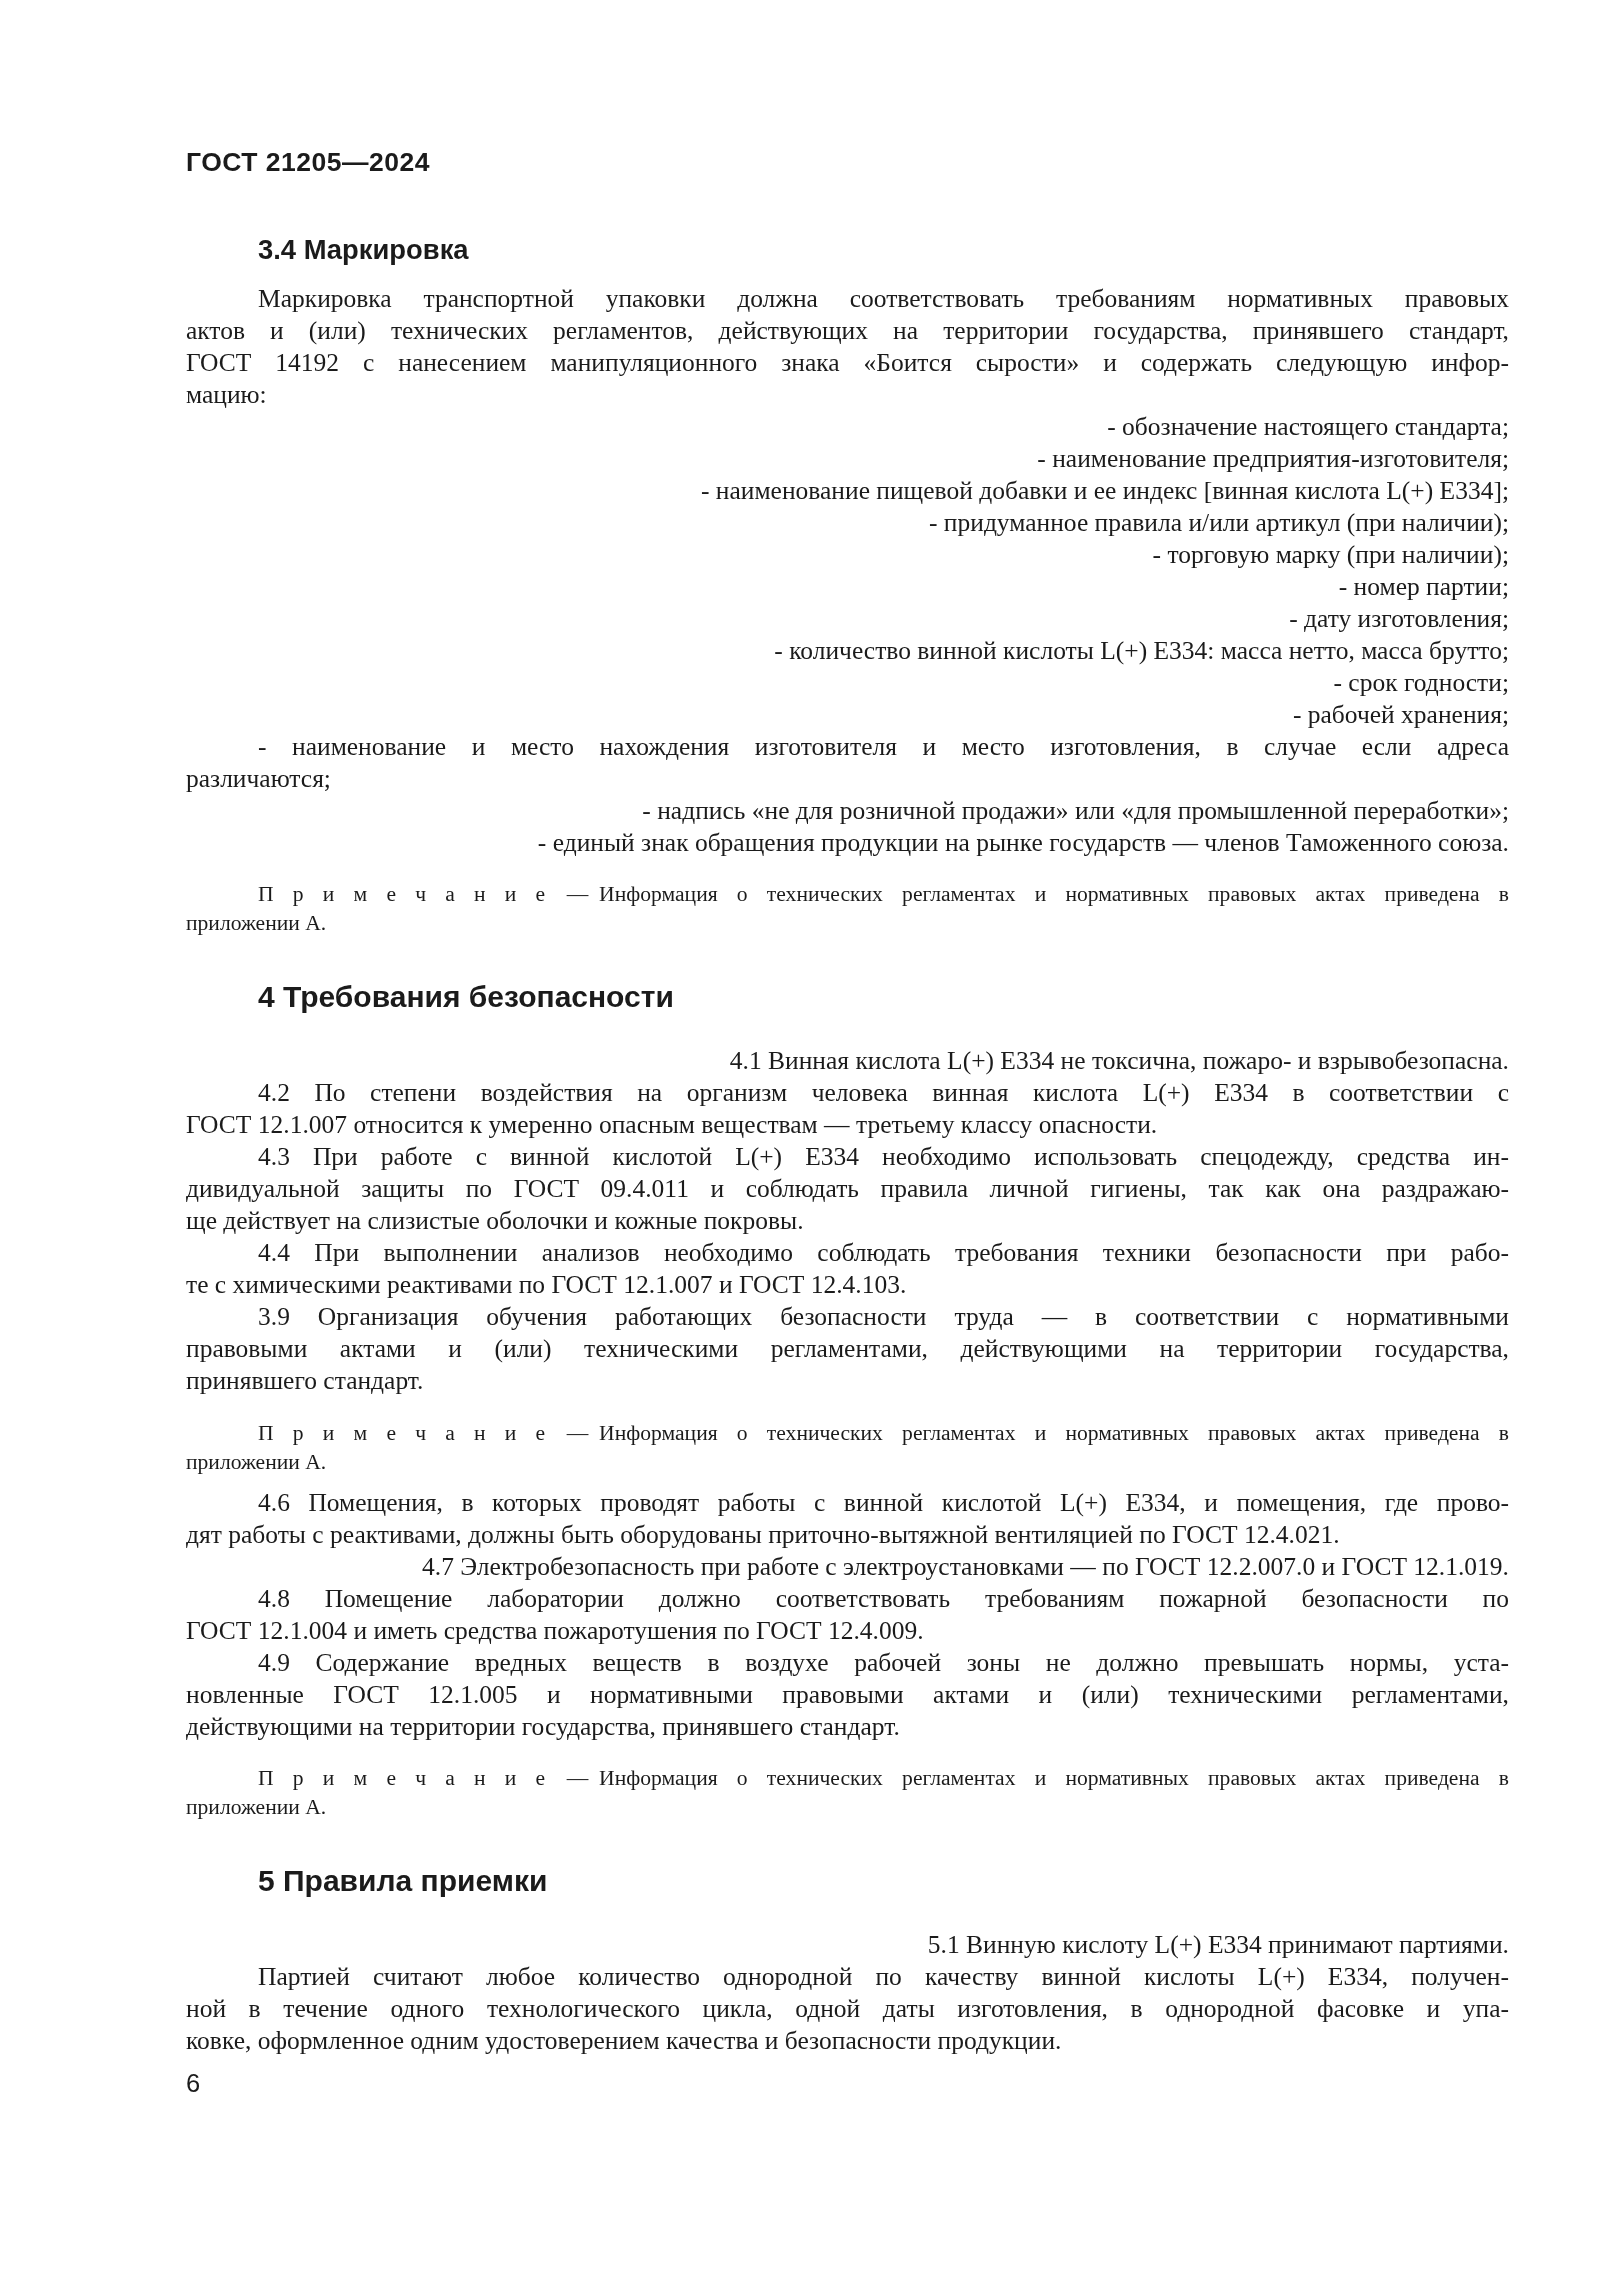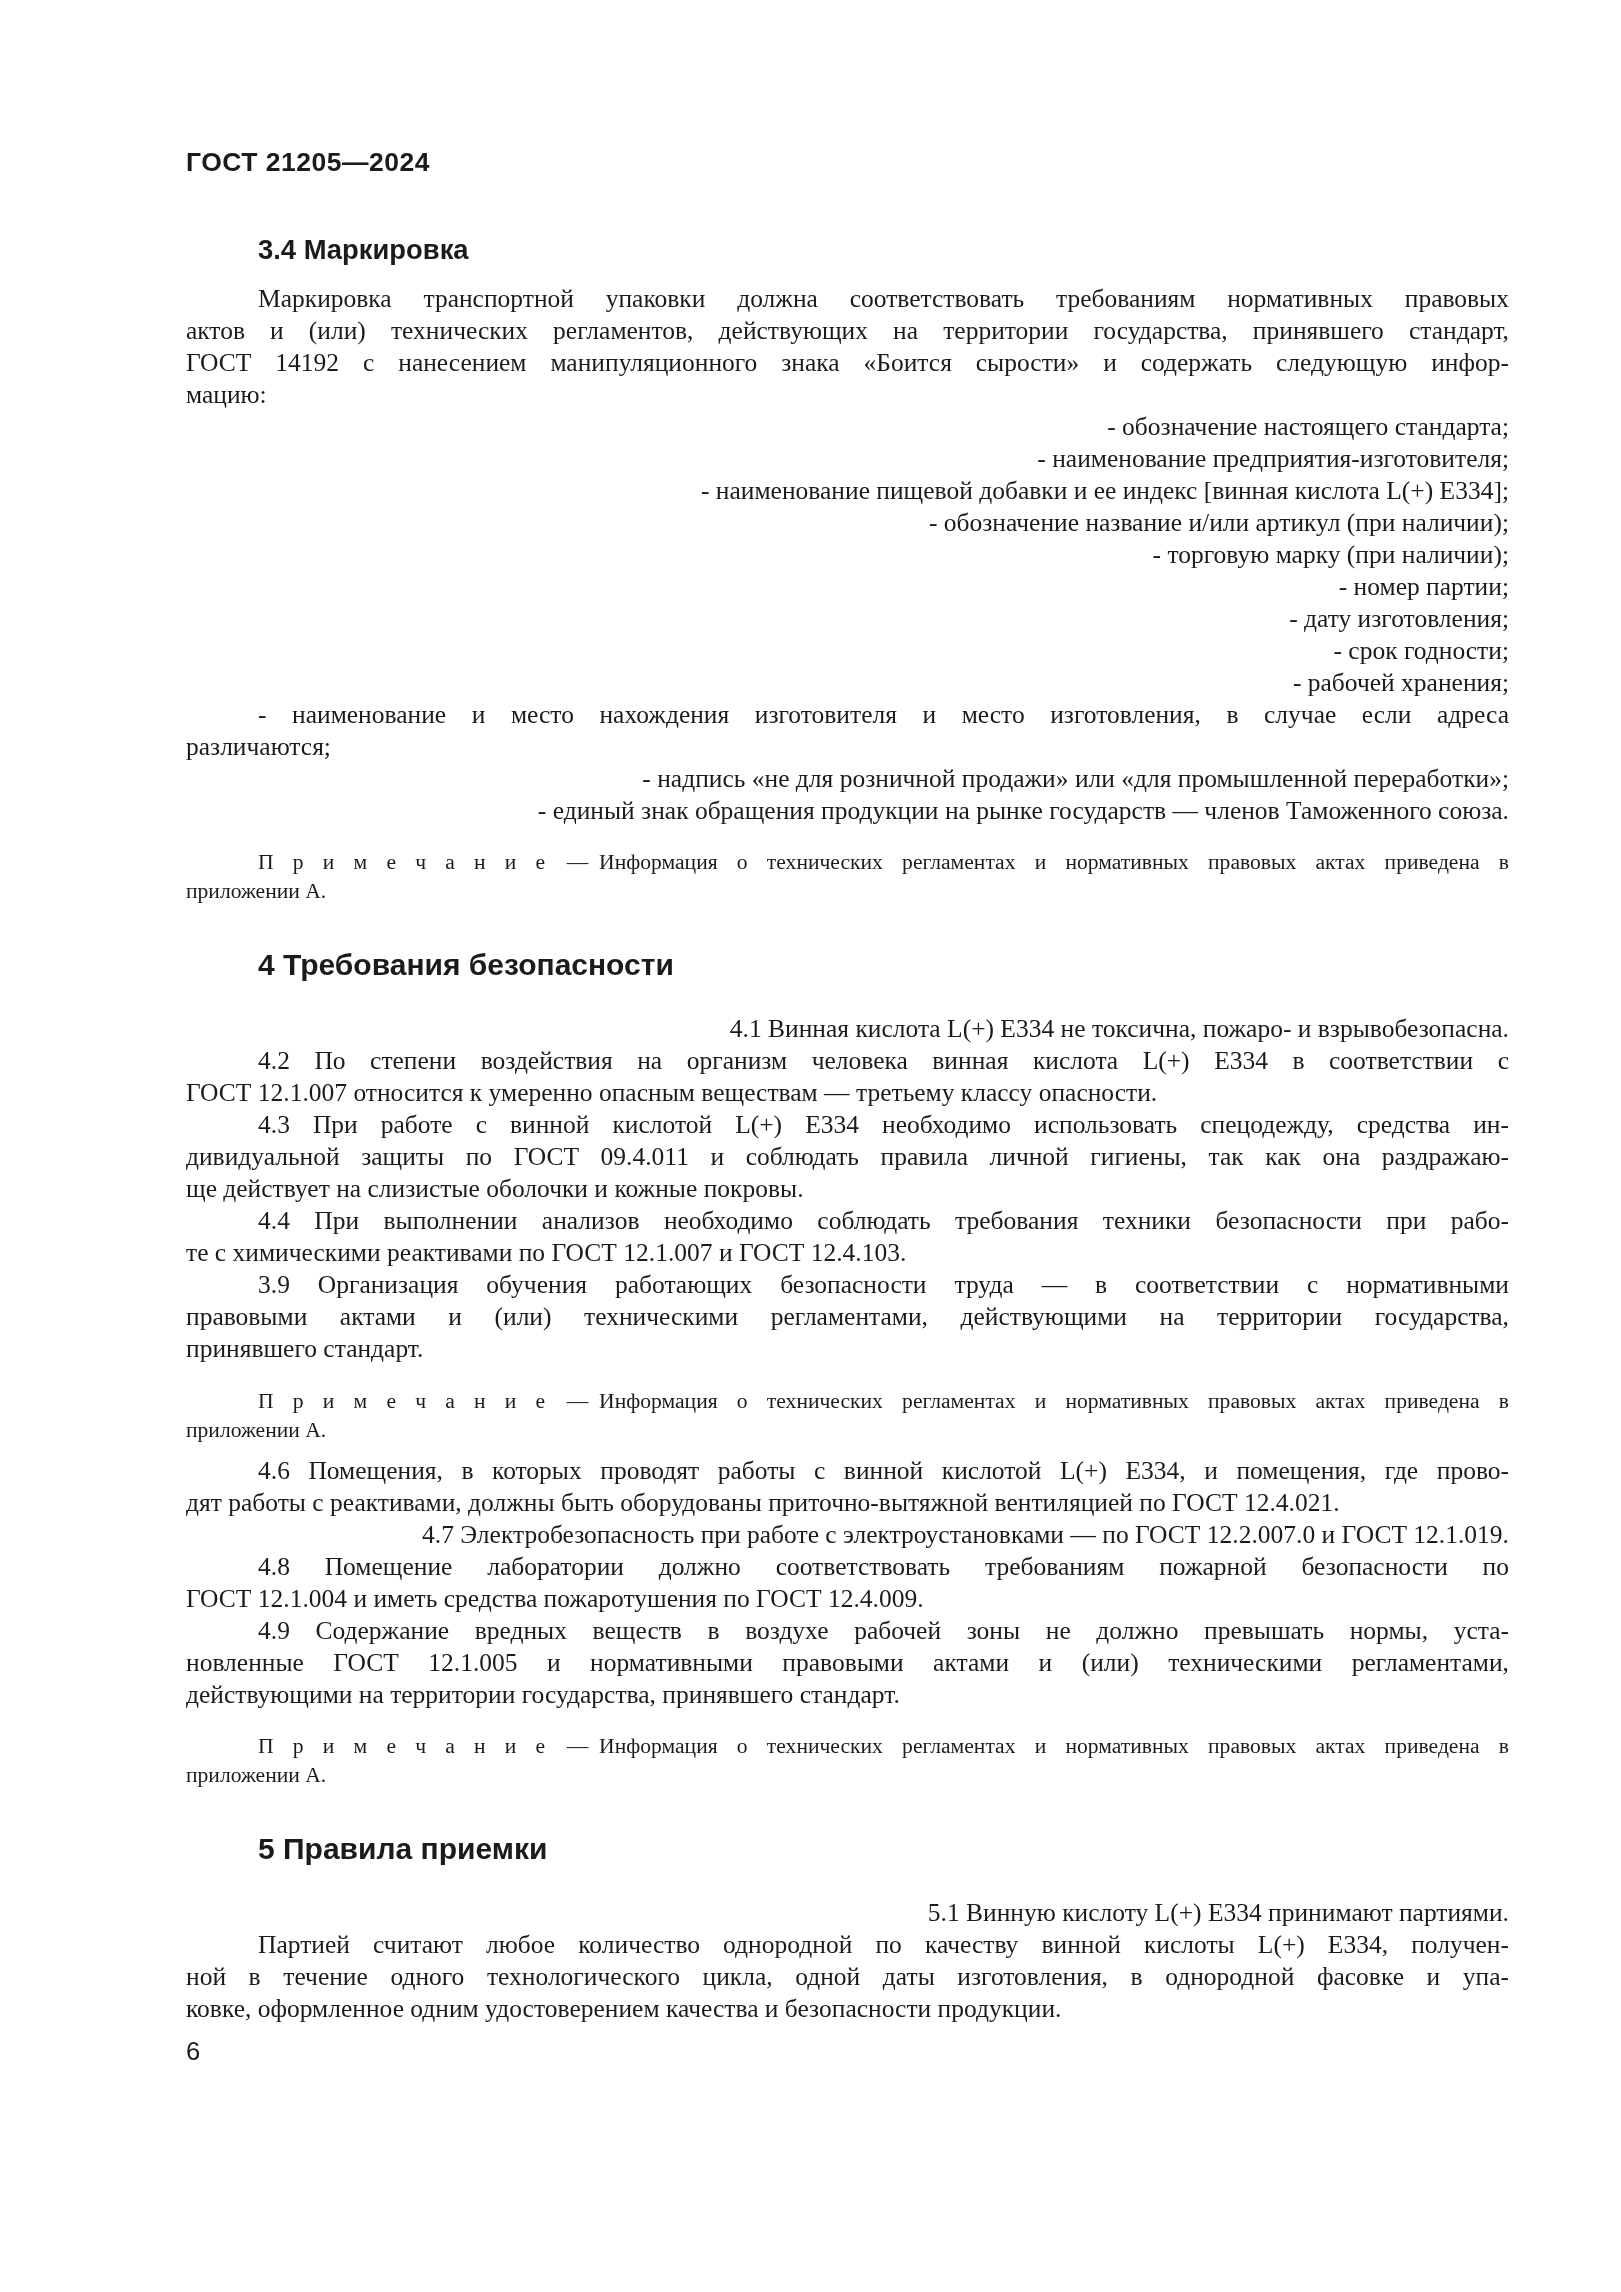--- a/index.html
+++ b/index.html
@@ -52,30 +52,33 @@
       <div class="list-item">
         <div class="line first">- обозначение настоящего стандарта;</div>
       </div>
       <div class="list-item">
         <div class="line first">- наименование предприятия-изготовителя;</div>
       </div>
       <div class="list-item">
         <div class="line first">- наименование пищевой добавки и ее индекс [винная кислота L(+) E334];</div>
       </div>
       <div class="list-item">
-        <div class="line first">- обозначение название и/или артикул (при наличии);</div>
+        <div class="line first">- придуманное правила и/или артикул (при наличии);</div>
       </div>
       <div class="list-item">
         <div class="line first">- торговую марку (при наличии);</div>
       </div>
       <div class="list-item">
         <div class="line first">- номер партии;</div>
       </div>
       <div class="list-item">
         <div class="line first">- дату изготовления;</div>
+      </div>
+      <div class="list-item">
+        <div class="line first">- количество винной кислоты L(+) E334: масса нетто, масса брутто;</div>
       </div>
       <div class="list-item">
         <div class="line first">- срок годности;</div>
       </div>
       <div class="list-item">
         <div class="line first">- рабочей хранения;</div>
       </div>
       <div class="list-item">
         <div class="line first just">- наименование и место нахождения изготовителя и место изготовления, в случае если адреса</div>
         <div class="line">различаются;</div>

